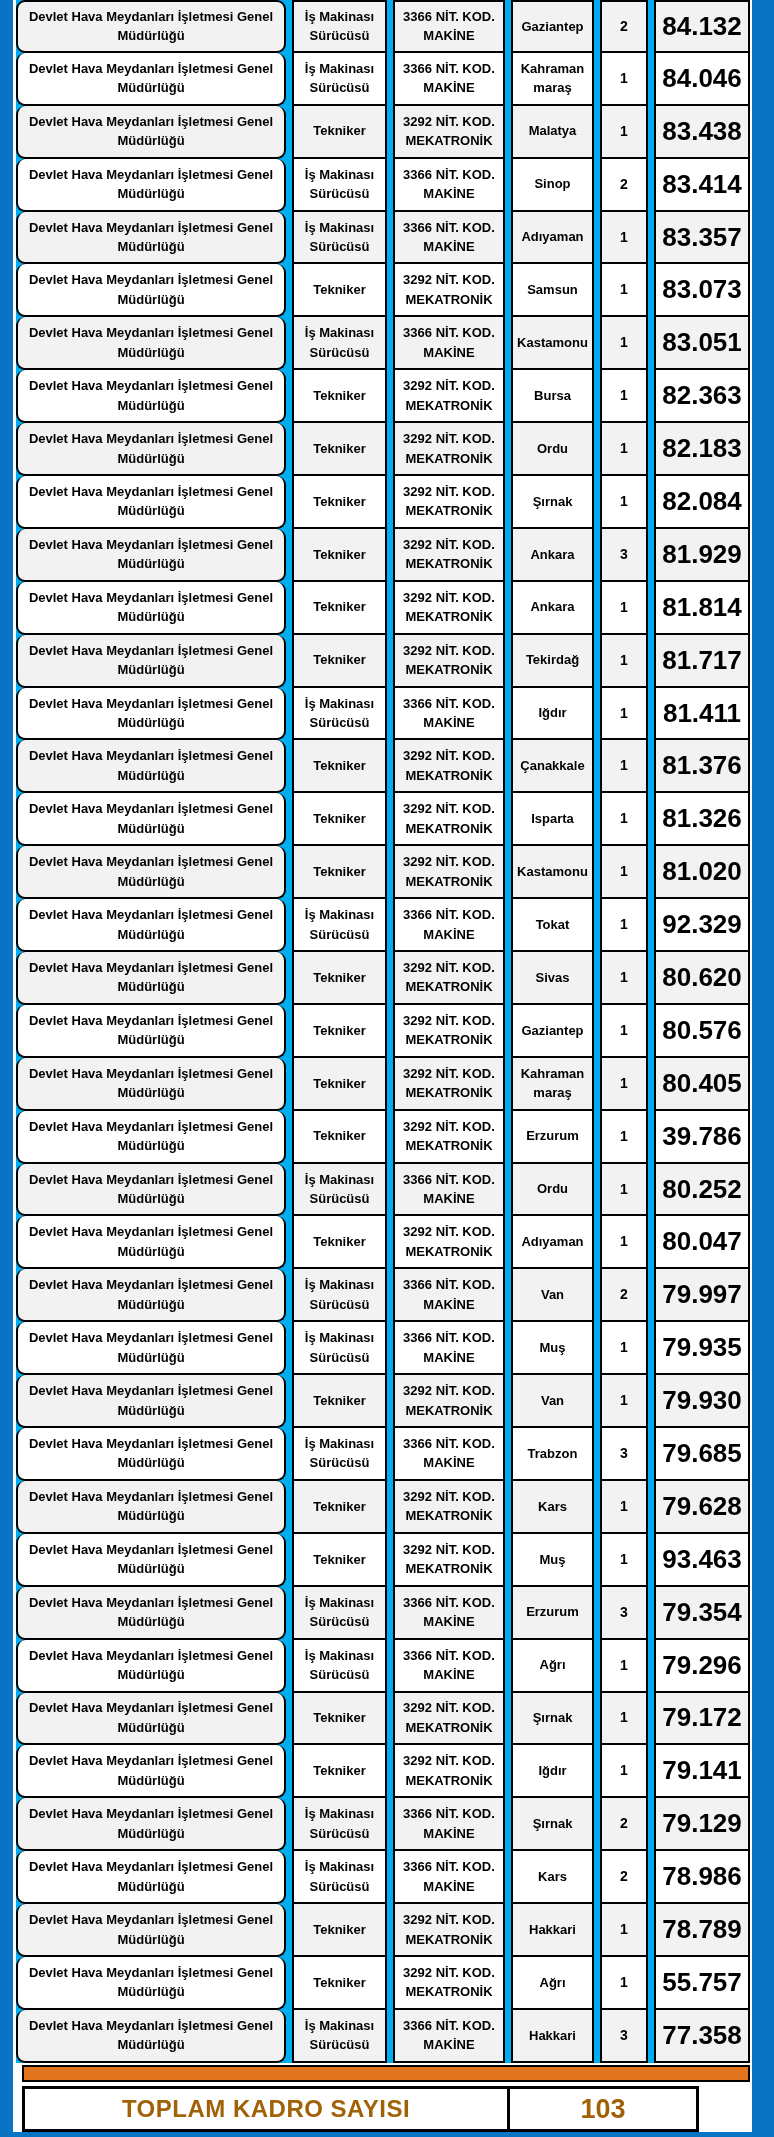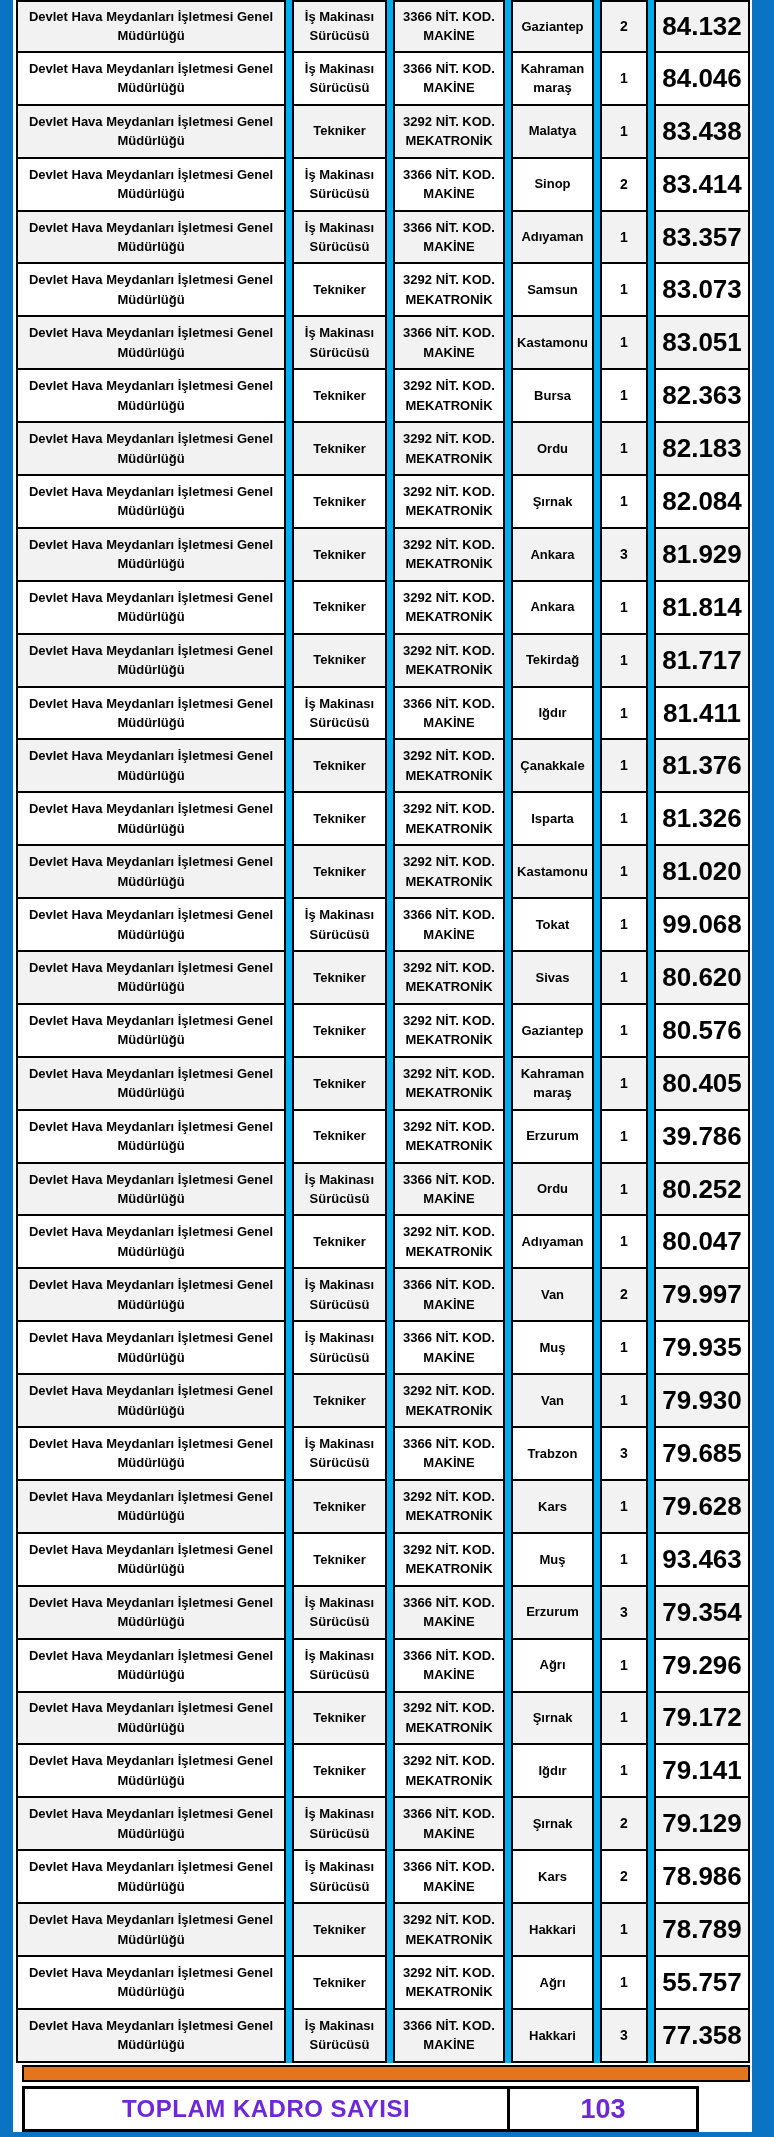--- a/index.html
+++ b/index.html
@@ -31,41 +31,41 @@
     border-top:none;
     display:flex;align-items:center;justify-content:center;
     text-align:center;
     font-weight:bold;color:#000;
     font-size:13px;line-height:1.5;
     padding:1px 4px;
     overflow:hidden;
   }
   .cell.first{border-top:2px solid #000;}
   .cell.alt{background:var(--alt-row,#f2f2f2);}
-  .cell.institution{padding:1px 10px;}
+  .cell.institution{padding:1px 10px;border-radius:9px;}
   .cell.count{font-size:14px;}
   .cell.score{font-size:26px;letter-spacing:0px;padding:1px 2px;}
   .orange-bar{
     position:absolute;left:9px;top:2065px;
     width:728px;height:17px;
     box-sizing:border-box;
     background:var(--orange,#e2751d);
     border:2px solid #000;
   }
   .footer-row{
     position:absolute;left:9px;top:2086px;
     width:725px;height:46px;
     display:flex;
   }
   .footer-cell{
     box-sizing:border-box;
     background:#fff;
     border:3px solid #000;
     display:flex;align-items:center;justify-content:center;
-    font-weight:bold;color:#6d28d9;
+    font-weight:bold;color:#a16207;
   }
   .footer-label{width:488px;font-size:24px;letter-spacing:0.5px;}
   .footer-value{width:189px;border-left:none;font-size:27px;}
 </style>
 </head>
 <body>
 
 <div class="page">
   <div class="panel">
     <div class="grid" id="grid">
@@ -169,21 +169,21 @@
         <div class="cell title alt">Tekniker</div>
         <div class="cell code alt">3292 NİT. KOD. MEKATRONİK</div>
         <div class="cell city alt">Kastamonu</div>
         <div class="cell count alt">1</div>
         <div class="cell score alt">81.020</div>
         <div class="cell institution">Devlet Hava Meydanları İşletmesi Genel Müdürlüğü</div>
         <div class="cell title">İş Makinası Sürücüsü</div>
         <div class="cell code">3366 NİT. KOD. MAKİNE</div>
         <div class="cell city">Tokat</div>
         <div class="cell count">1</div>
-        <div class="cell score">99.068</div>
+        <div class="cell score">92.329</div>
         <div class="cell institution alt">Devlet Hava Meydanları İşletmesi Genel Müdürlüğü</div>
         <div class="cell title alt">Tekniker</div>
         <div class="cell code alt">3292 NİT. KOD. MEKATRONİK</div>
         <div class="cell city alt">Sivas</div>
         <div class="cell count alt">1</div>
         <div class="cell score alt">80.620</div>
         <div class="cell institution">Devlet Hava Meydanları İşletmesi Genel Müdürlüğü</div>
         <div class="cell title">Tekniker</div>
         <div class="cell code">3292 NİT. KOD. MEKATRONİK</div>
         <div class="cell city">Gaziantep</div>

